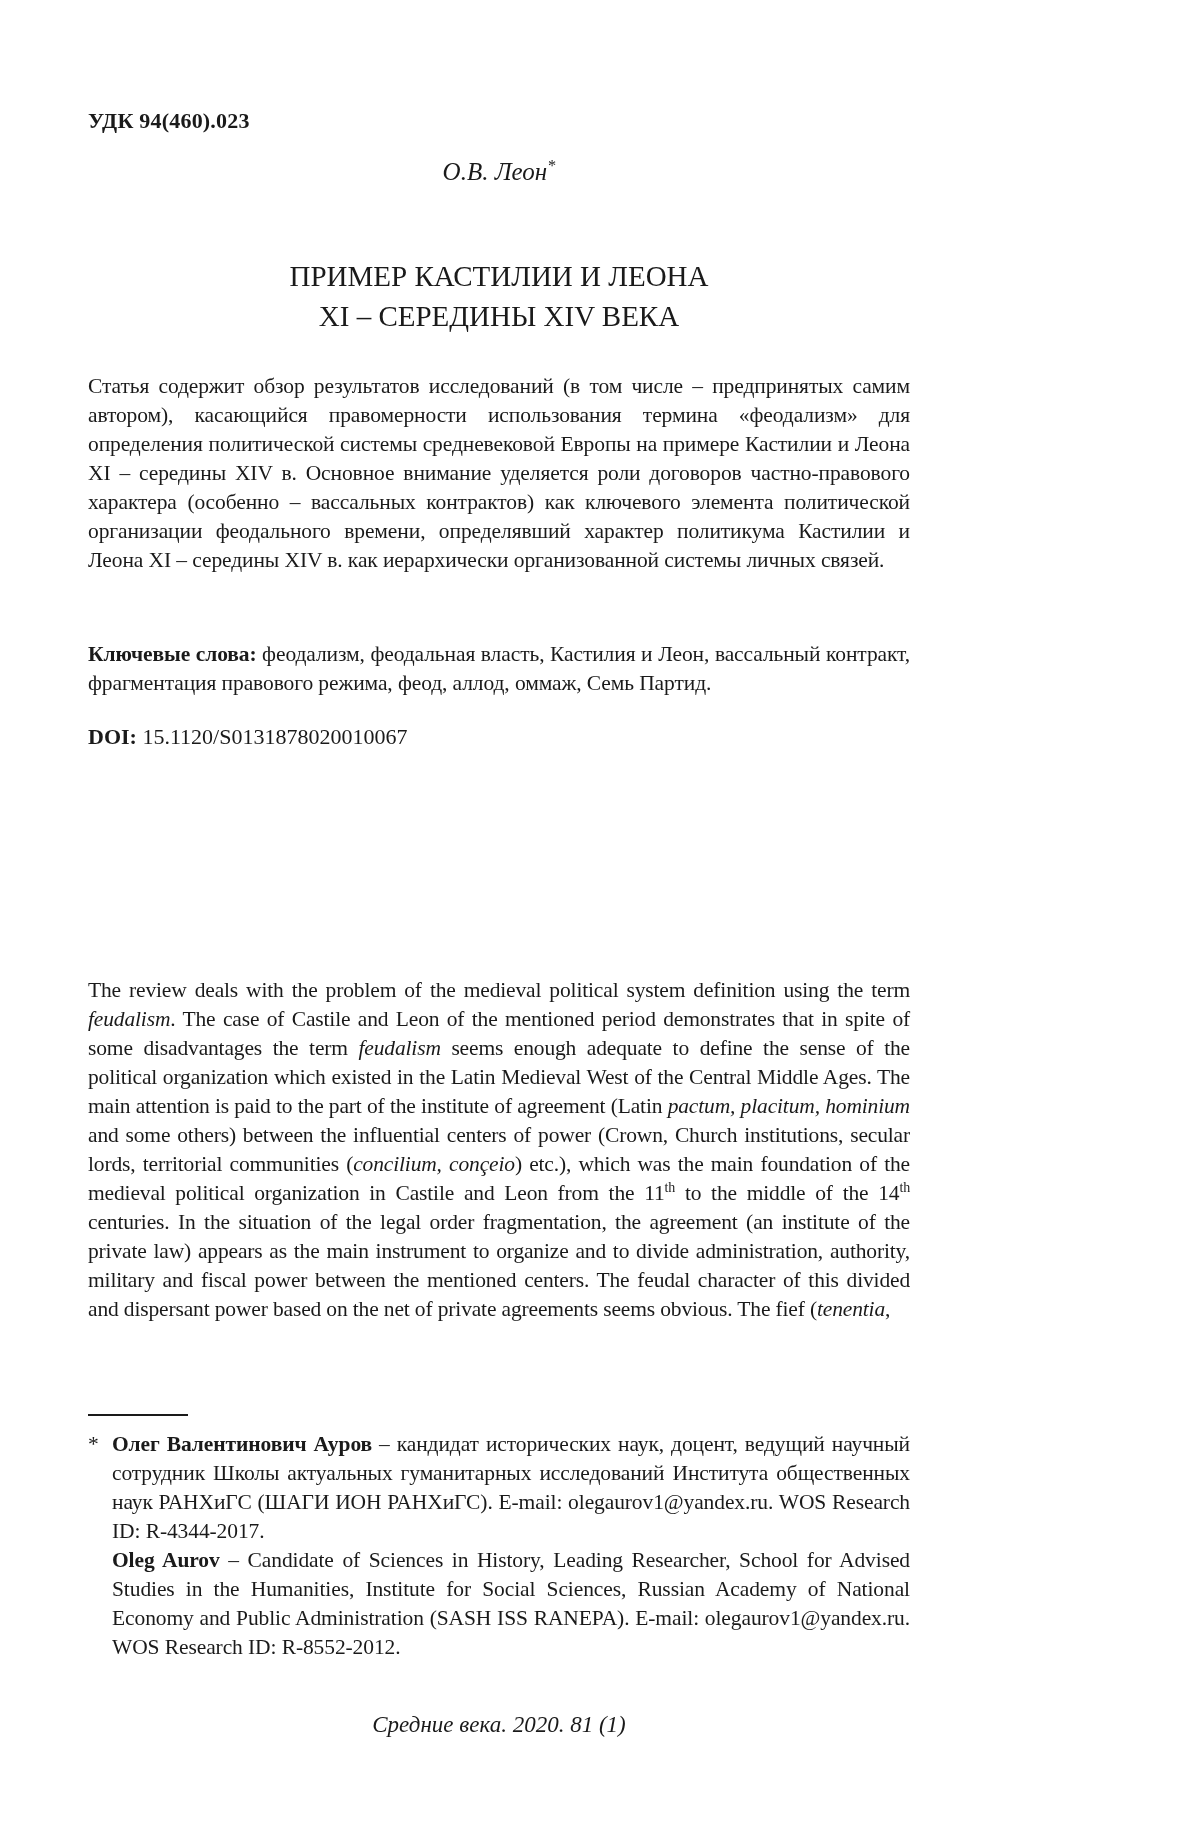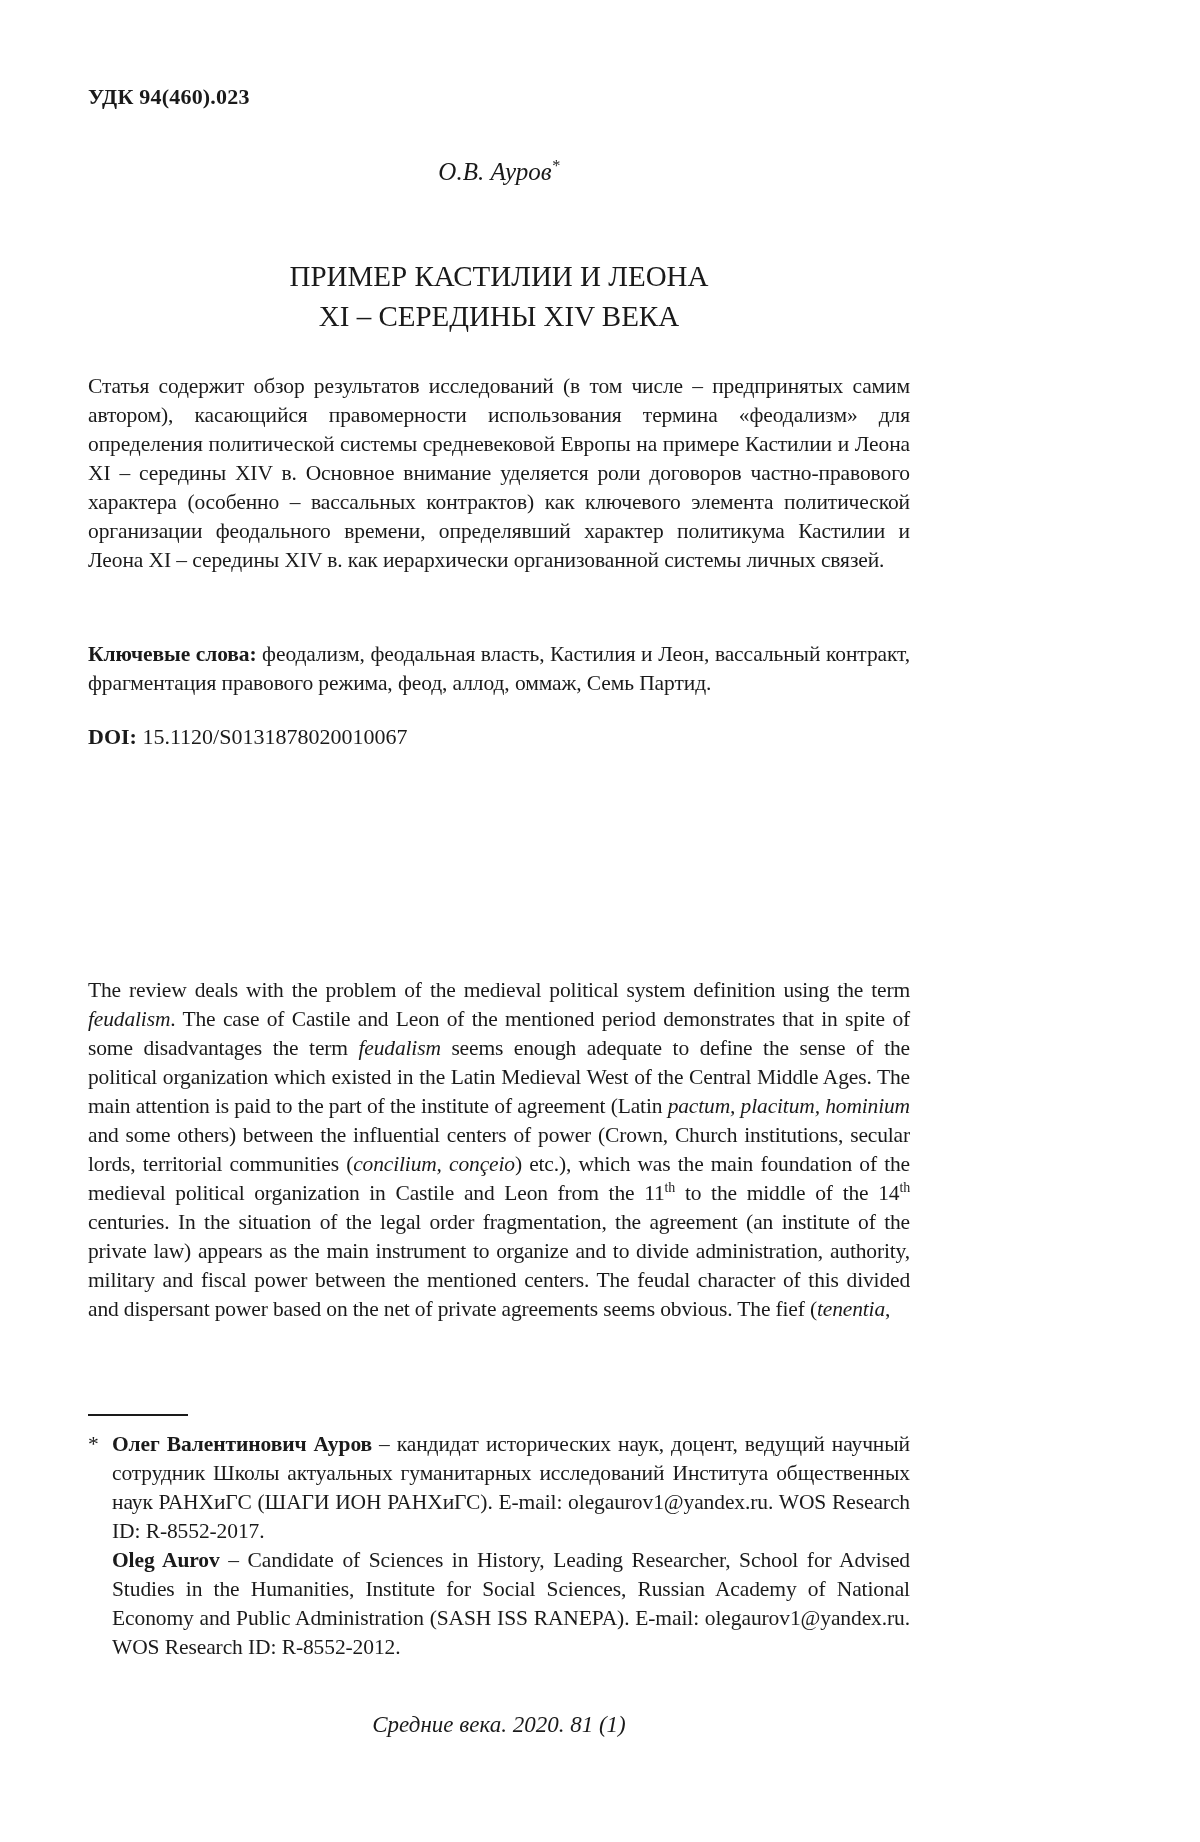--- a/index.html
+++ b/index.html
@@ -10,21 +10,21 @@
   }
   .page {
     position: relative;
     width: 1200px; height: 1842px;
     background: #ffffff;
     color: #1a1a1a;
     overflow: hidden;
   }
   .col { position: absolute; left: 88px; width: 822px; }
 
-  .udc       { top: 84px;  font-size: 22px; font-weight: 700; letter-spacing: 0.2px; }
+  .udc       { top: 108px;  font-size: 22px; font-weight: 700; letter-spacing: 0.2px; }
   .author    { top: 158px; text-align: center; font-style: italic; font-size: 25px; }
   .author sup { font-size: 0.65em; line-height: 0; }
   .title-ru  { top: 216px; text-align: center; font-size: 29px; line-height: 40px; font-weight: 400; }
   .abstract-ru { top: 372px; font-size: 21.5px; line-height: 29px; text-align: justify; letter-spacing: -0.1px; }
   .keywords  { top: 640px; font-size: 21.5px; line-height: 29px; text-align: justify; letter-spacing: -0.1px; }
   .keywords .lbl { font-weight: 700; }
   .doi       { top: 724px; font-size: 22px; }
   .doi .lbl  { font-weight: 700; }
   .title-en  { top: 820px; text-align: center; font-size: 28px; line-height: 38px; font-weight: 400; }
   .title-en sup { font-size: 0.58em; line-height: 0; }
@@ -39,21 +39,21 @@
   .footer    { top: 1712px; text-align: center; font-style: italic; font-size: 23px; }
 </style>
 </head>
 <body>
 
 <div class="page">
 
   <div class="col udc">УДК 94(460).023</div>
 
   <div class="col author">
-    <span>О.В. Ауров</span><sup>*</sup>
+    <span>О.В. Леон</span><sup>*</sup>
   </div>
 
   <div class="col title-ru">
     <br>
     <span>ПРИМЕР КАСТИЛИИ И ЛЕОНА</span><br>
     <span>XI – СЕРЕДИНЫ XIV ВЕКА</span>
   </div>
 
   <div class="col abstract-ru">Статья содержит обзор результатов исследований (в том числе – предпринятых самим автором), касающийся правомерности использования термина «феодализм» для определения политической системы средневековой Европы на примере Кастилии и Леона XI – середины XIV в. Основное внимание уделяется роли договоров частно-правового характера (особенно – вассальных контрактов) как ключевого элемента политической организации феодального времени, определявший характер политикума Кастилии и Леона XI – середины XIV в. как иерархически организованной системы личных связей.</div>
 
@@ -65,20 +65,20 @@
     <span class="lbl">DOI:</span><span> 15.1120/S0131878020010067</span>
   </div>
 
 
   <div class="col abstract-en rich"><span>The review deals with the problem of the medieval political system definition using the term </span><span style="font-style: italic;">feudalism</span><span>. The case of Castile and Leon of the mentioned period demonstrates that in spite of some disadvantages the term </span><span style="font-style: italic;">feudalism</span><span> seems enough adequate to define the sense of the political organization which existed in the Latin Medieval West of the Central Middle Ages. The main attention is paid to the part of the institute of agreement (Latin </span><span style="font-style: italic;">pactum, placitum, hominium</span><span> and some others) between the influential centers of power (Crown, Church institutions, secular lords, territorial communities (</span><span style="font-style: italic;">concilium, conçeio</span><span>) etc.), which was the main foundation of the medieval political organization in Castile and Leon from the 11</span><sup>th</sup><span> to the middle of the 14</span><sup>th</sup><span> centuries. In the situation of the legal order fragmentation, the agreement (an institute of the private law) appears as the main instrument to organize and to divide administration, authority, military and fiscal power between the mentioned centers. The feudal character of this divided and dispersant power based on the net of private agreements seems obvious. The fief (</span><span style="font-style: italic;">tenentia</span><span>,</span></div>
 
   <div class="col footnote">
     <div class="fn-rule"></div>
     <div class="fn-body">
       <span class="fn-mark">*</span>
-      <p class="rich"><span style="font-weight: 700;">Олег Валентинович Ауров</span><span> – кандидат исторических наук, доцент, ведущий научный сотрудник Школы актуальных гуманитарных исследований Института общественных наук РАНХиГС (ШАГИ ИОН РАНХиГС). E-mail: olegaurov1@yandex.ru. WOS Research ID: R-8552-2017.</span></p>
+      <p class="rich"><span style="font-weight: 700;">Олег Валентинович Ауров</span><span> – кандидат исторических наук, доцент, ведущий научный сотрудник Школы актуальных гуманитарных исследований Института общественных наук РАНХиГС (ШАГИ ИОН РАНХиГС). E-mail: olegaurov1@yandex.ru. WOS Research ID: R-4344-2017.</span></p>
       <p class="rich"><span style="font-weight: 700;">Oleg Aurov</span><span> – Candidate of Sciences in History, Leading Researcher, School for Advised Studies in the Humanities, Institute for Social Sciences, Russian Academy of National Economy and Public Administration (SASH ISS RANEPA). E-mail: olegaurov1@yandex.ru. WOS Research ID: R-8552-2012.</span></p>
     </div>
   </div>
 
   <div class="col footer">Средние века. 2020. 81 (1)</div>
 
 </div>
 
 </body></html>

